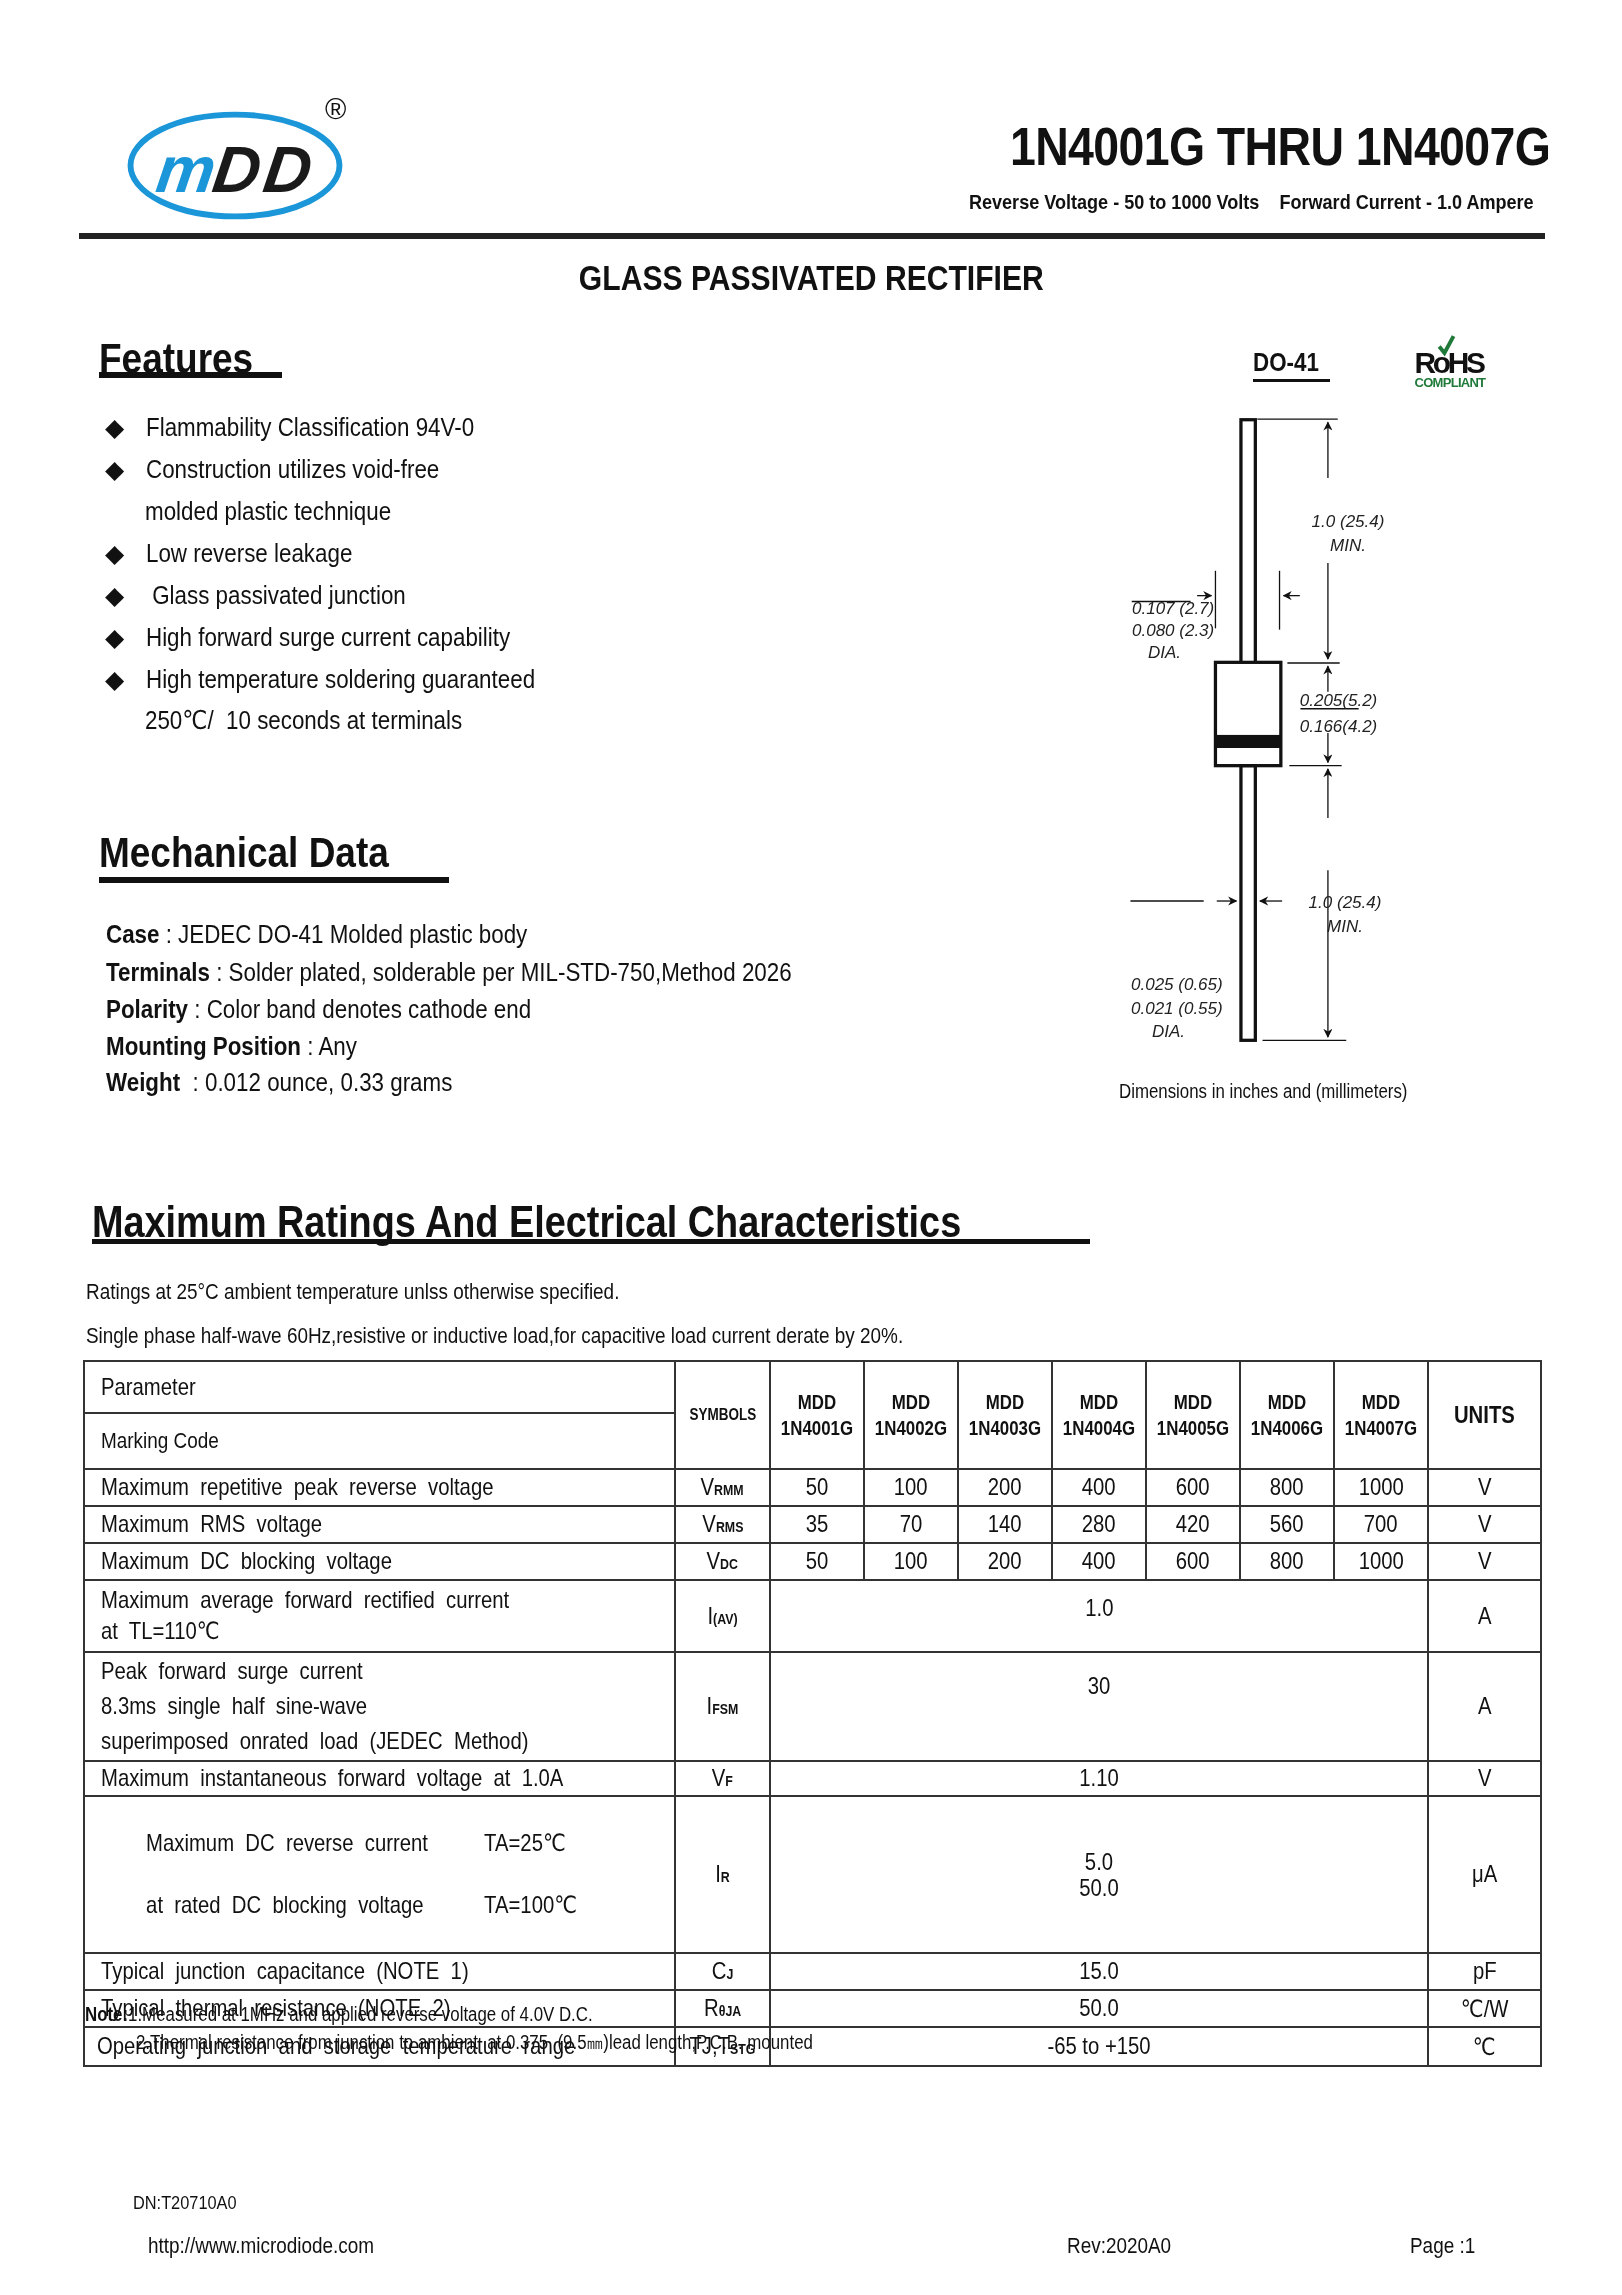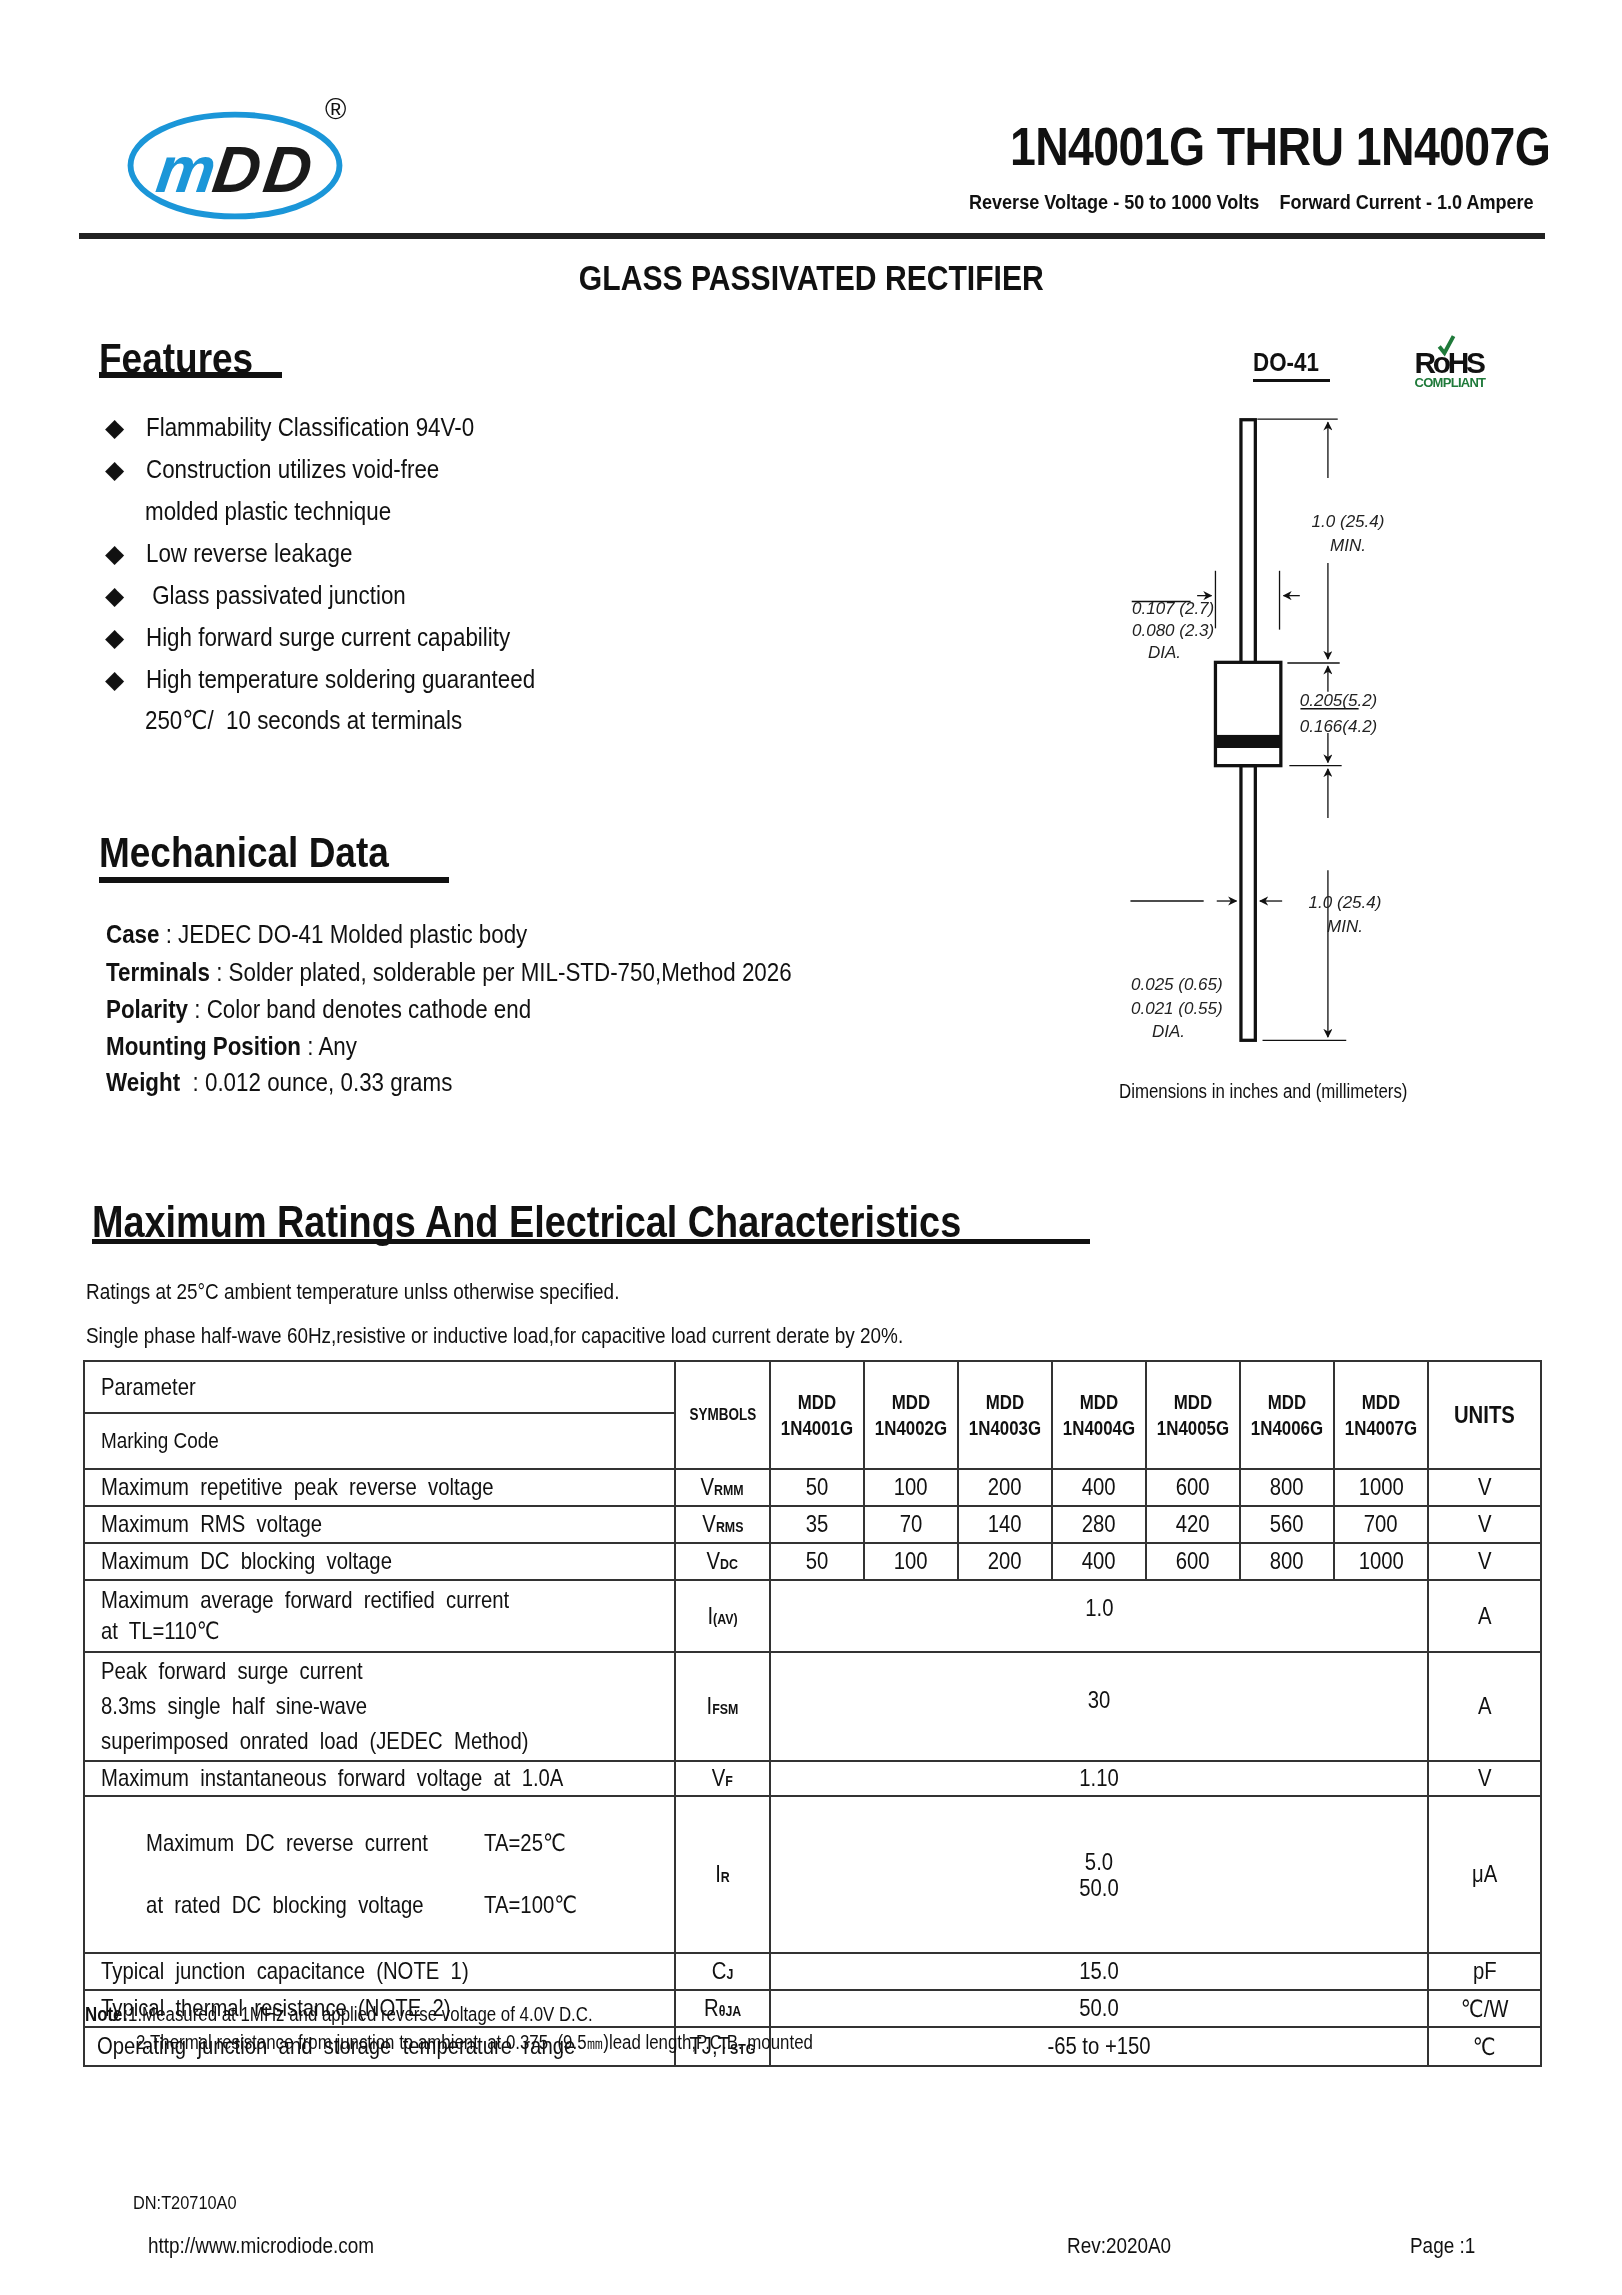--- a/index.html
+++ b/index.html
@@ -271,21 +271,21 @@
 
   <tr style="height:72px">
     <td class="p" style="line-height:31px"><span class="nar" style="white-space:pre"><span>Maximum  average  forward  rectified  current</span><br><span>at  TL=110℃</span></span></td>
     <td class="sym"><span class="narc"><span>I</span><sub>(AV)</sub></span></td>
     <td colspan="7" style="vertical-align:top; padding-top:14.4px"><span class="narc">1.0</span></td>
     <td><span class="narc">A</span></td>
   </tr>
   <tr style="height:109px">
     <td class="p" style="line-height:35px"><span class="nar" style="white-space:pre"><span>Peak  forward  surge  current</span><br><span>8.3ms  single  half  sine-wave</span><br><span>superimposed  onrated  load  (JEDEC  Method)</span></span></td>
     <td class="sym"><span class="narc"><span>I</span><sub>FSM</sub></span></td>
-    <td colspan="7" style="vertical-align:top; padding-top:34px"><span class="narc">30</span></td>
+    <td colspan="7" style="vertical-align:top; padding-top:20px"><span class="narc">30</span></td>
     <td><span class="narc">A</span></td>
   </tr>
   <tr style="height:35px">
     <td class="p"><span class="nar" style="white-space:pre">Maximum  instantaneous  forward  voltage  at  1.0A</span></td>
     <td class="sym"><span class="narc"><span>V</span><sub>F</sub></span></td>
     <td colspan="7"><span class="narc">1.10</span></td>
     <td><span class="narc">V</span></td>
   </tr>
   <tr style="height:72px">
     <td class="p" style="line-height:31px">

